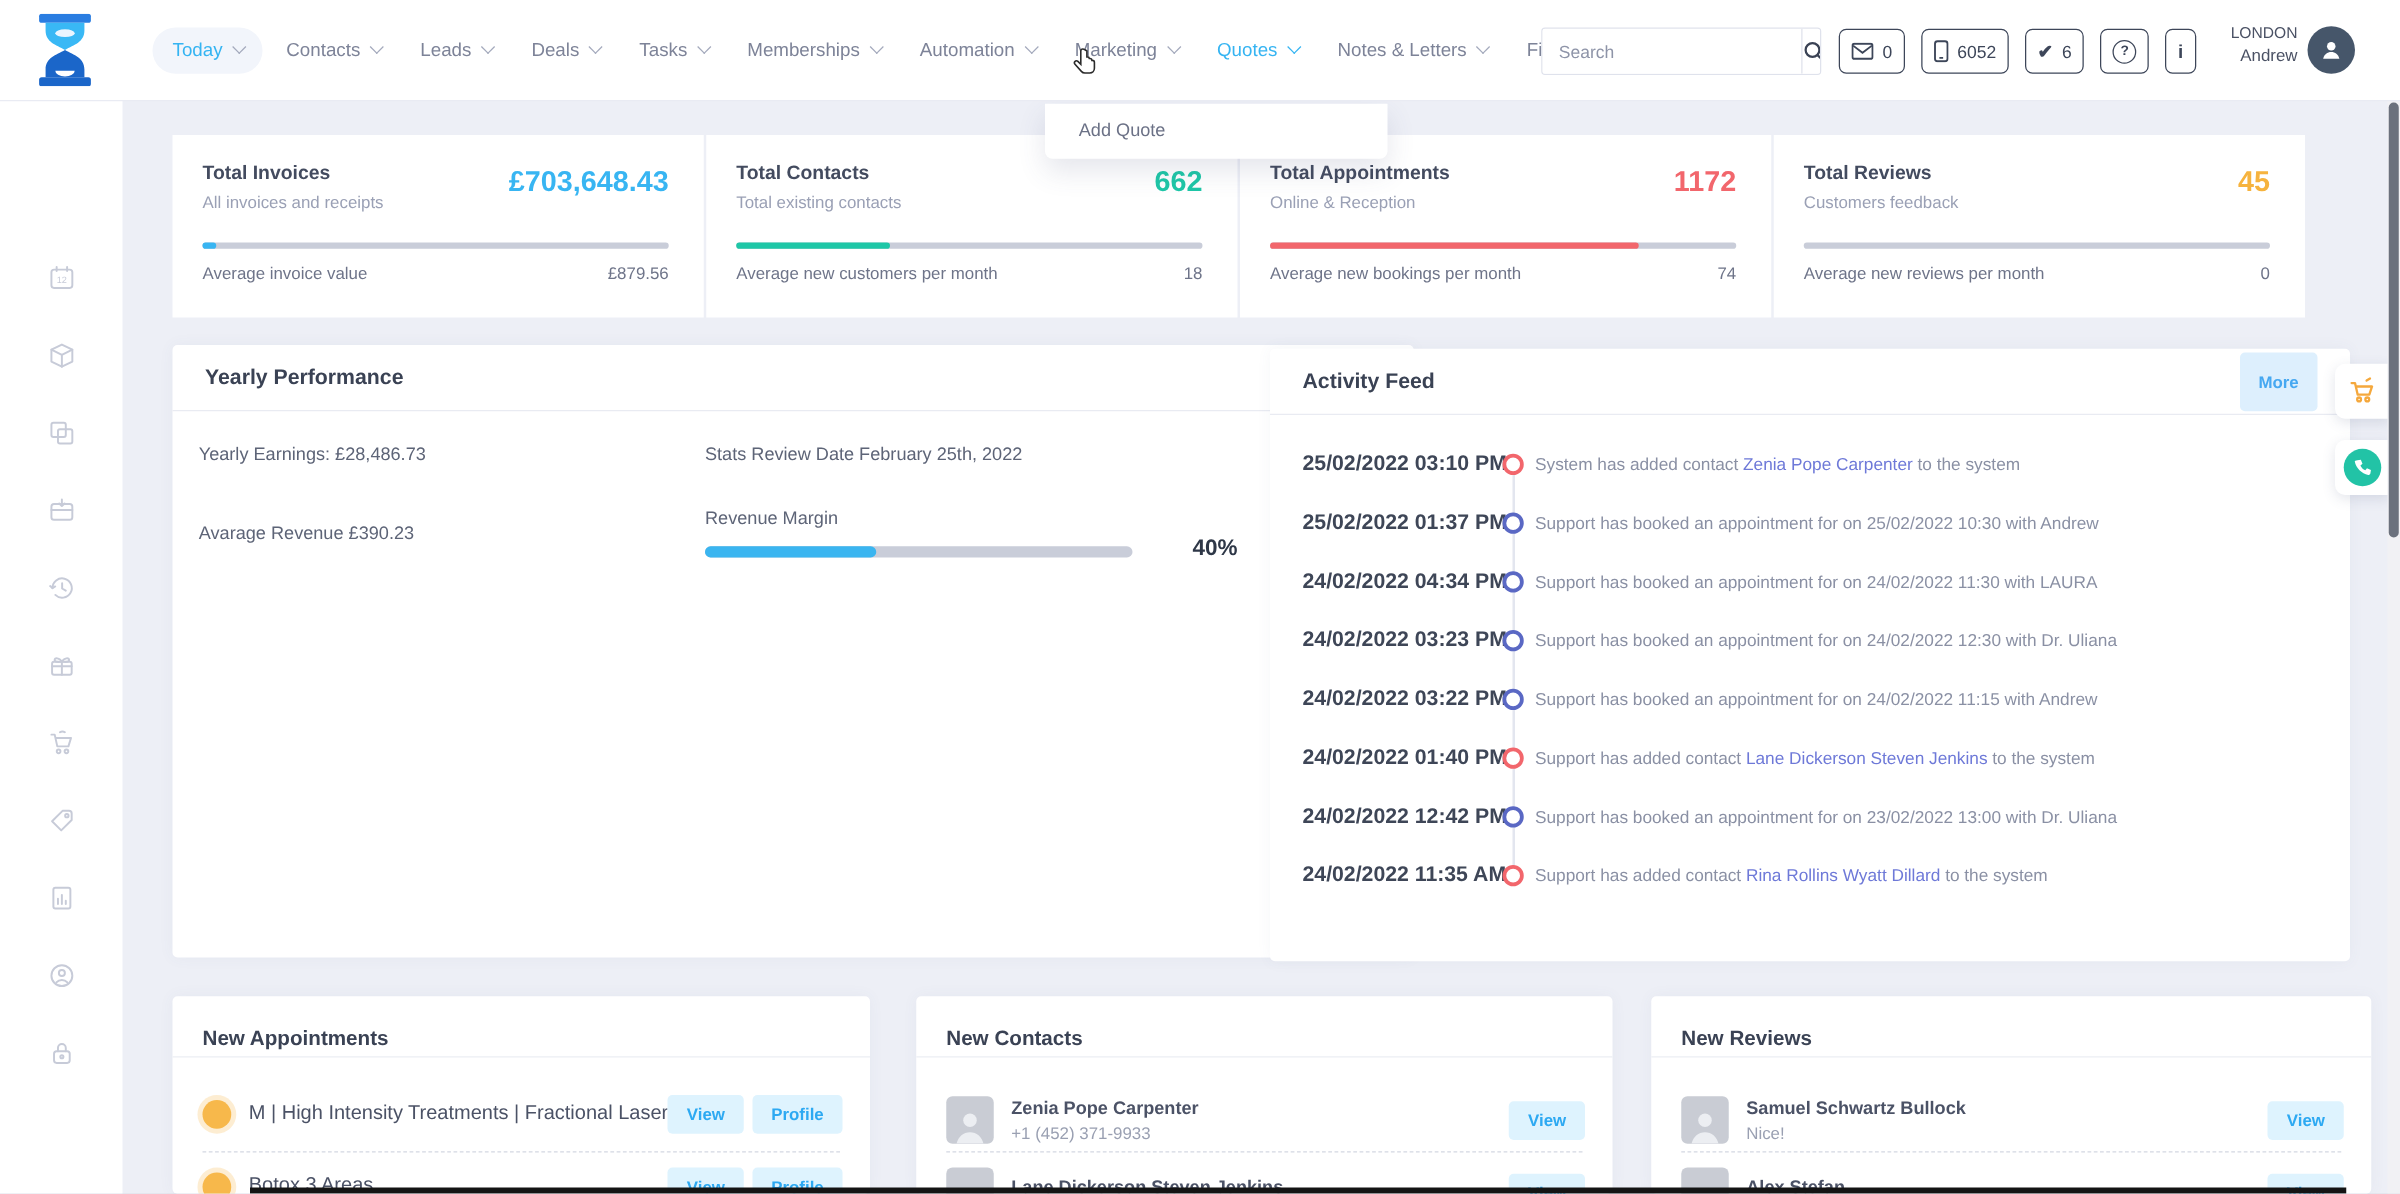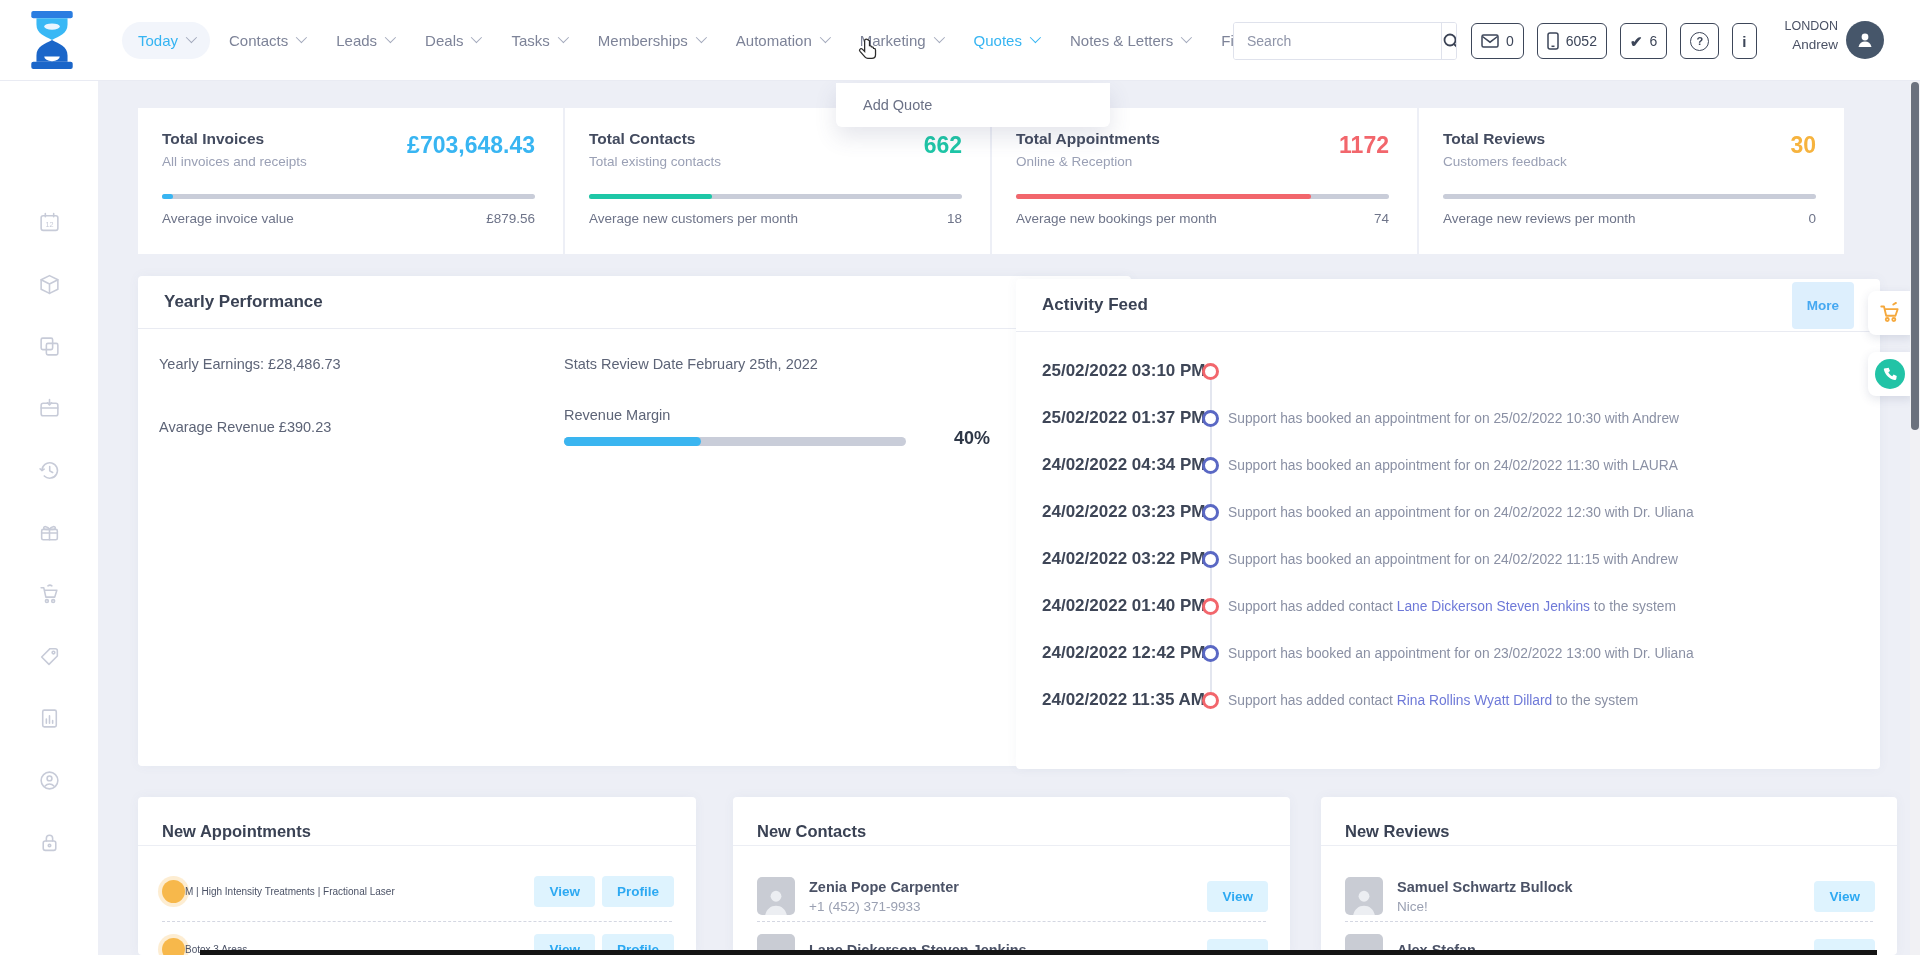--- a/index.html
+++ b/index.html
@@ -74,21 +74,21 @@
   .feed-link{color:#6e79d8;}
   
   #appts{left:138px;top:797px;width:558px;height:158px;}
   #newcontacts{left:733px;top:797px;width:557px;height:158px;}
   #newreviews{left:1321px;top:797px;width:576px;height:158px;}
   .bp-header{height:48px;border-bottom:1px solid #eceef4;display:flex;align-items:center;padding:0 24px;}
   .bp-title{font-size:16.5px;font-weight:bold;color:#3a4254;margin-top:20px;}
   .dash{position:absolute;left:24px;right:24px;top:124px;border-top:1px dashed #d4d7e2;}
   .row-abs{position:absolute;left:24px;right:22px;display:flex;align-items:center;}
   .dot-av{width:23px;height:23px;border-radius:50%;background:#f7b84b;box-shadow:0 0 0 4px rgba(247,184,75,.25);flex:0 0 auto;}
-  .appt-name{font-size:10px;color:#4b5266;flex:1;white-space:nowrap;overflow:hidden;}
+  .appt-name{margin-left:14px;font-size:16px;color:#4b5266;flex:1;white-space:nowrap;overflow:hidden;}
   .btn-lite{background:#def3fe;color:#2da9f2;font-weight:bold;font-size:13.5px;border:none;border-radius:4px;
     padding:8px 15px;white-space:nowrap;}
   .ph-av{width:38px;height:38px;border-radius:5px;background:#c9ccd4;display:flex;align-items:flex-end;
     justify-content:center;overflow:hidden;flex:0 0 auto;}
   .person-name{font-size:14.5px;font-weight:bold;color:#4b5266;}
   .person-sub{font-size:13.5px;color:#9aa0b2;margin-top:4px;}
   
   .float-tile{position:absolute;left:1868px;width:44px;height:44px;background:#fff;border-radius:8px 0 0 8px;
     box-shadow:0 3px 10px rgba(70,80,120,.15);display:flex;align-items:center;justify-content:center;}
   .wa-circle{width:30px;height:30px;border-radius:50%;background:#22c3a6;display:flex;align-items:center;justify-content:center;}
@@ -318,21 +318,21 @@
           <div class="stat-bar-fill" style="width: 79%; background: rgb(242, 102, 108);"></div>
         </div>
       <div class="stat-foot">
           <span>Average new bookings per month</span>
           <span>74</span>
         </div>
     </div>
     <div class="stat-card">
       <div class="stat-title">Total Reviews</div>
       <div class="stat-sub">Customers feedback</div>
-      <div class="stat-value" style="color: rgb(246, 179, 62);">30</div>
+      <div class="stat-value" style="color: rgb(246, 179, 62);">45</div>
       <div class="stat-bar">
           <div class="stat-bar-fill" style="width: 0%; background: rgb(246, 179, 62);"></div>
         </div>
       <div class="stat-foot">
           <span>Average new reviews per month</span>
           <span>0</span>
         </div>
     </div>
   </div>
 
@@ -353,20 +353,21 @@
   <div class="panel" id="activity">
     <div class="panel-header">
       <span class="panel-title">Activity Feed</span>
       <button class="more-btn ia">More</button>
     </div>
     <div class="feed-line"></div>
 
     <div class="feed-row" style="top:81px">
       <span class="feed-time">25/02/2022 03:10 PM</span>
       <span class="feed-marker" style="border-color: rgb(242, 102, 108);"></span>
+      <span class="feed-text"><span>System has added contact </span><span class="feed-link ia">Zenia Pope Carpenter</span><span> to the system</span></span>
     </div>
     <div class="feed-row" style="top:128px">
       <span class="feed-time">25/02/2022 01:37 PM</span>
       <span class="feed-marker" style="border-color: rgb(90, 104, 196);"></span>
       <span class="feed-text"><span>Support has booked an appointment for on 25/02/2022 10:30 with Andrew</span></span>
     </div>
     <div class="feed-row" style="top:175px">
       <span class="feed-time">24/02/2022 04:34 PM</span>
       <span class="feed-marker" style="border-color: rgb(90, 104, 196);"></span>
       <span class="feed-text"><span>Support has booked an appointment for on 24/02/2022 11:30 with LAURA</span></span>

